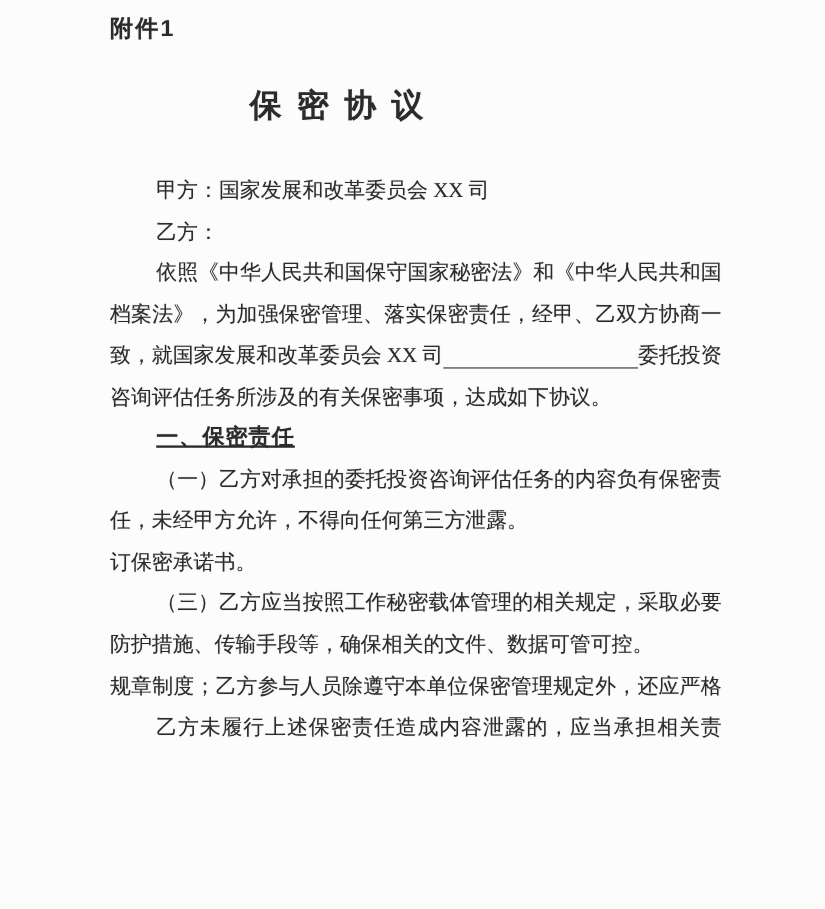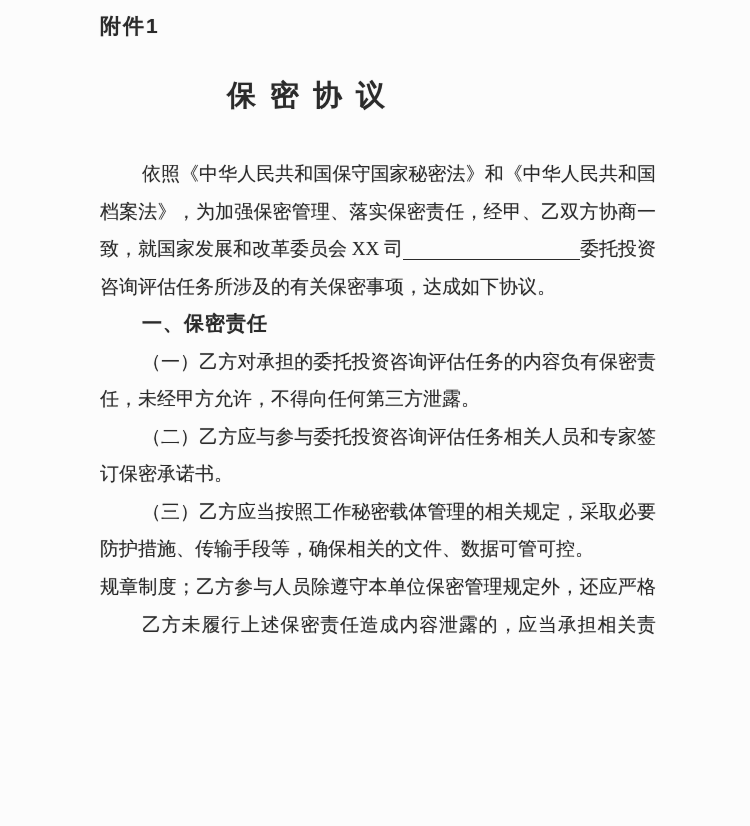--- a/index.html
+++ b/index.html
@@ -46,20 +46,21 @@
     line-height: 37.55px;
     overflow: hidden;
   }
   .indent { text-indent: 42px; }
   .justify { text-align: justify; text-align-last: justify; }
   .heading {
     font-family: "Liberation Sans", sans-serif;
     font-weight: bold;
     font-size: 20px;
     letter-spacing: 1px;
+    text-decoration: underline;
   }
   .fillline { display: flex; }
   .fillline span { white-space: pre; }
   .blank {
     flex: 1;
     min-width: 40px;
     border-bottom: 1.6px solid #2b2b2b;
     transform: translateY(-8px);
   }
 </style>
@@ -67,41 +68,42 @@
 <body>
 
 <div class="page">
 
   <div class="attachment">附件1</div>
 
   <div class="title">保密协议</div>
 
   <div class="bodyblock">
 
+    <div class="line indent">甲方：国家发展和改革委员会 XX 司</div>
 
+    <div class="line indent">乙方：</div>
 
     <div class="line indent justify">依照《中华人民共和国保守国家秘密法》和《中华人民共和国</div>
 
     <div class="line justify">档案法》，为加强保密管理、落实保密责任，经甲、乙双方协商一</div>
 
     <div class="line fillline">
       <span>致，就国家发展和改革委员会 XX 司</span>
       <div class="blank"></div>
       <span>委托投资</span>
     </div>
 
     <div class="line">咨询评估任务所涉及的有关保密事项，达成如下协议。</div>
 
     <div class="line indent heading">一、保密责任</div>
 
     <div class="line indent justify">（一）乙方对承担的委托投资咨询评估任务的内容负有保密责</div>
 
     <div class="line">任，未经甲方允许，不得向任何第三方泄露。</div>
 
-    <div class="line indent justify">（二）乙方应与参与委托投资咨询评估任务相关人员和专家签</div>
 
     <div class="line">订保密承诺书。</div>
 
     <div class="line indent justify">（三）乙方应当按照工作秘密载体管理的相关规定，采取必要</div>
 
     <div class="line">防护措施、传输手段等，确保相关的文件、数据可管可控。</div>
 
 
     <div class="line justify">规章制度；乙方参与人员除遵守本单位保密管理规定外，还应严格</div>
 

